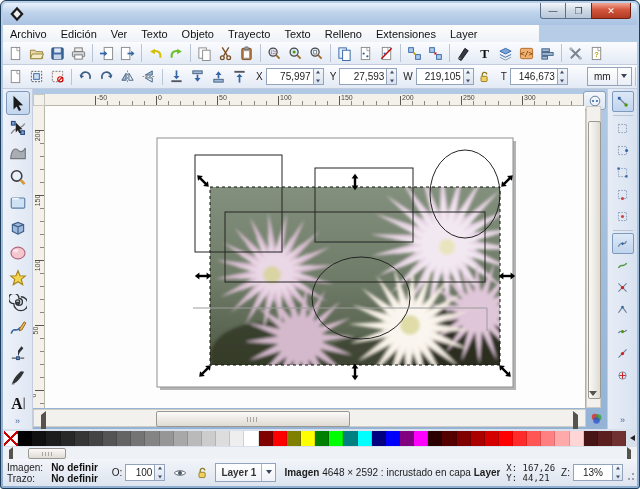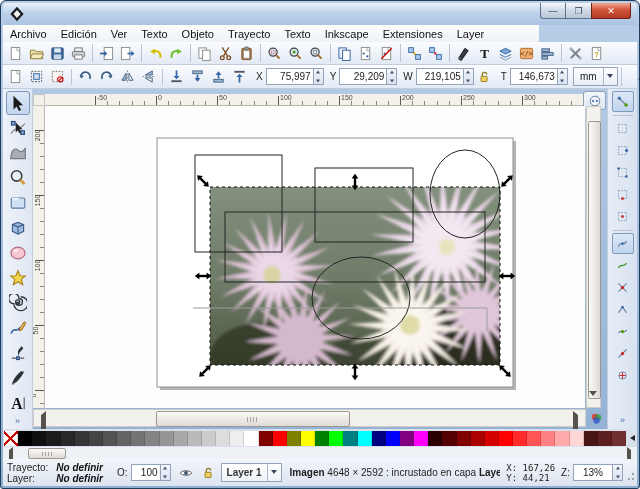--- a/index.html
+++ b/index.html
@@ -36,21 +36,21 @@
     display:flex;align-items:center;justify-content:flex-end;padding:0 2px;font-size:10px;}
   .spin{display:flex;flex-direction:column;width:10px;height:17px;border:1px solid #93a3bc;
     border-left:none;background:linear-gradient(#f4f7fb,#d9e2ef);box-sizing:border-box;}
   .spin i{flex:1;position:relative;}
   .spin i::after{content:"";position:absolute;left:50%;top:50%;transform:translate(-50%,-50%);
     border:2.5px solid transparent;}
   .spin .up::after{border-bottom:3.5px solid #44506b;margin-top:-1.5px;}
   .spin .dn::after{border-top:3.5px solid #44506b;margin-top:1.5px;}
   .flabel{margin:0 3px 0 6px;}
   #unitbox{height:17px;border:1px solid #93a3bc;background:linear-gradient(#fff,#e9eef6);
-    display:flex;align-items:center;margin-left:5px;}
+    display:flex;align-items:center;margin-left:19px;}
   #unitbox .uv{padding:0 6px;font-size:10px;}
   #unitbox .ub{width:13px;align-self:stretch;border-left:1px solid #aab6c9;display:flex;
     align-items:center;justify-content:center;}
   .dtri{width:0;height:0;border:3.5px solid transparent;border-top:4.5px solid #3a465c;margin-top:4px;}
   #affect{margin-left:14px;font-size:10px;color:#222;}
   
   #toolbox{left:3px;top:89px;width:30px;height:340px;background:linear-gradient(90deg,#eef2f9,#dfe7f3);
     display:flex;flex-direction:column;align-items:center;padding-top:2px;box-sizing:border-box;
     border-right:1px solid #c3cddd;}
   .toolbtn{width:24px;height:24px;display:flex;align-items:center;justify-content:center;
@@ -106,21 +106,21 @@
      linear-gradient(45deg,transparent 44%,#c00 44% 56%,transparent 56%),
      linear-gradient(-45deg,transparent 44%,#c00 44% 56%,transparent 56%),#fff;}
   #palarrow{width:10px;height:15px;display:flex;align-items:center;justify-content:center;flex:0 0 auto;}
   #palscroll{left:3px;top:447px;width:634px;height:12px;background:#eef1f6;display:flex;align-items:center;box-sizing:border-box;}
   #palthumb{position:absolute;left:25px;top:1px;width:36px;height:9px;border:1px solid #9a9890;border-radius:2px;
     background:linear-gradient(#fbfaf8,#dedbd4);display:flex;align-items:center;justify-content:center;}
   
   #status{left:3px;top:459px;width:634px;height:27px;background:linear-gradient(#f2f5fa,#dde4ef);
     display:flex;align-items:center;font-size:10px;color:#222;padding:0 2px;box-sizing:border-box;}
   #fsblock{display:grid;grid-template-columns:auto auto;column-gap:8px;row-gap:0;line-height:11px;margin-left:2px;}
-  #fsblock b{font-weight:bold;color:#111;font-style:italic;}
+  #fsblock b{font-weight:bold;color:#111;}
   .sgroup{display:flex;align-items:center;margin-left:8px;}
   #layerbox{height:17px;border:1px solid #93a3bc;background:linear-gradient(#fff,#eef2f8);
     display:flex;align-items:center;margin-left:6px;}
   #layerbox .lv{padding:0 5px;font-size:10px;font-weight:bold;color:#333;white-space:nowrap;}
   #layerbox .ub{width:13px;align-self:stretch;border-left:1px solid #aab6c9;display:flex;align-items:center;justify-content:center;}
   #msg{flex:1;margin-left:8px;white-space:nowrap;overflow:hidden;font-size:10px;color:#1c1c1c;}
   #xyblock{font-size:9px;line-height:10px;color:#222;text-align:left;margin-left:6px;
     font-family:"DejaVu Sans Mono",monospace;flex:0 0 auto;}
   #zgroup{margin-left:4px;}
   #resizegrip{width:9px;height:18px;margin-left:3px;
@@ -150,21 +150,21 @@
 </div>
 
 <div id="menubar" class="abs">
     <span class="menu-item">Archivo</span>
     <span class="menu-item">Edición</span>
     <span class="menu-item">Ver</span>
     <span class="menu-item">Texto</span>
     <span class="menu-item">Objeto</span>
     <span class="menu-item">Trayecto</span>
     <span class="menu-item">Texto</span>
-    <span class="menu-item">Inkscape</span>
+    <span class="menu-item">Relleno</span>
     <span class="menu-item">Extensiones</span>
     <span class="menu-item">Layer</span>
   </div>
 <div id="tb1" class="abs toolbar">
     <span class="tbbtn">
       <svg viewBox="0 0 16 16" width="15" height="15">
         <rect x="3.5" y="1.5" width="9" height="13" fill="#fff" stroke="#8a8a8a"></rect>
         <path d="M9.5 1.5 v3.5 h3" fill="none" stroke="#8a8a8a" stroke-width=".8"></path>
       </svg>
     </span>
@@ -425,21 +425,21 @@
       </span>
     </span>
   <span id="tb2fields" style="display:flex;align-items:center;">
       <span class="flabel">X</span>
       <span class="numfield">75,997</span>
       <span class="spin">
         <i class="up"></i>
         <i class="dn"></i>
       </span>
       <span class="flabel">Y</span>
-      <span class="numfield">29,209</span>
+      <span class="numfield">27,593</span>
       <span class="spin">
         <i class="up"></i>
         <i class="dn"></i>
       </span>
       <span class="flabel">W</span>
       <span class="numfield">219,105</span>
       <span class="spin">
         <i class="up"></i>
         <i class="dn"></i>
       </span>
@@ -818,23 +818,23 @@
 <div id="palscroll" class="abs">
   <span class="abs" style="left:3px;top:3px;"><span class="tri-l" style="border-width:3px;border-right-width:4px;"></span></span>
   <div id="palthumb">
       <span class="grip" style="height:4px;width:10px;"></span>
     </div>
   <span class="abs" style="right:3px;top:3px;"><span class="tri-r" style="border-width:3px;border-left-width:4px;"></span></span>
 </div>
 
 <div id="status" class="abs">
   <span id="fsblock">
-    <span>Trayecto:</span>
+    <span>Imagen:</span>
     <b>No definir</b>
-    <span>Layer:</span>
+    <span>Trazo:</span>
     <b>No definir</b>
   </span>
   <span class="sgroup">
     <span class="flabel">O:</span>
     <span class="numfield" style="min-width:24px;">100</span>
     <span class="spin">
         <i class="up"></i>
         <i class="dn"></i>
       </span>
   </span>

